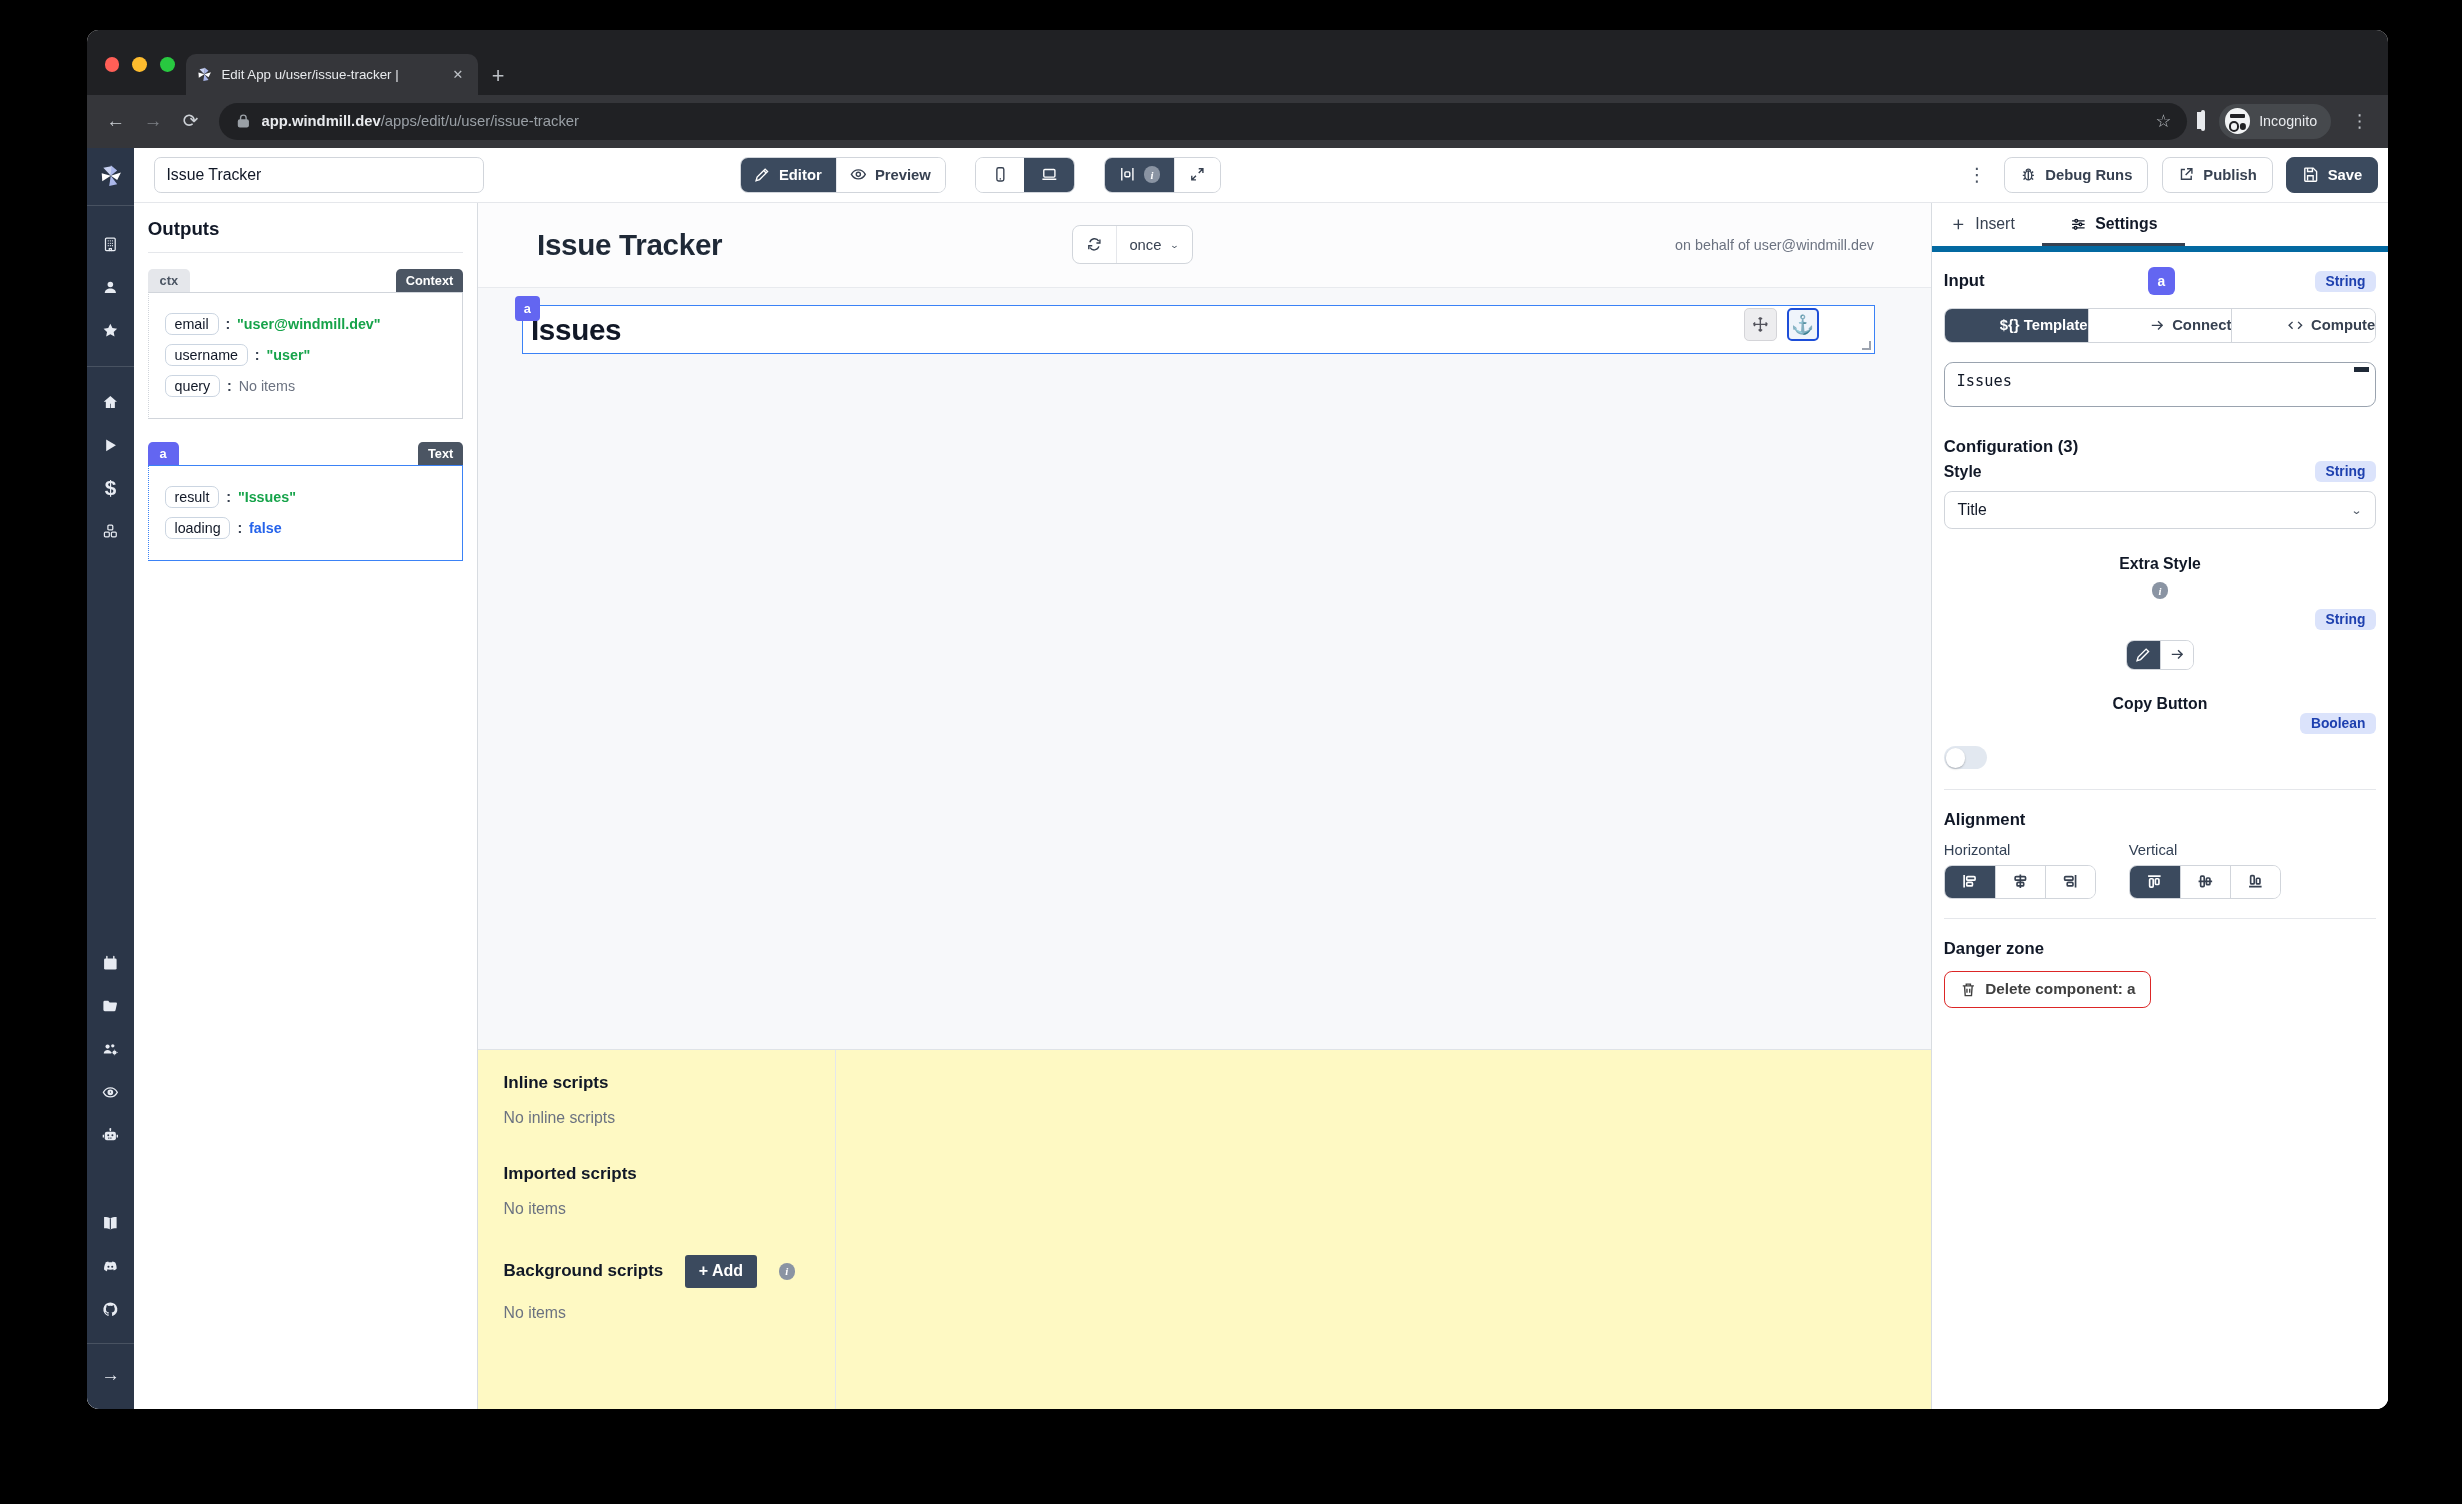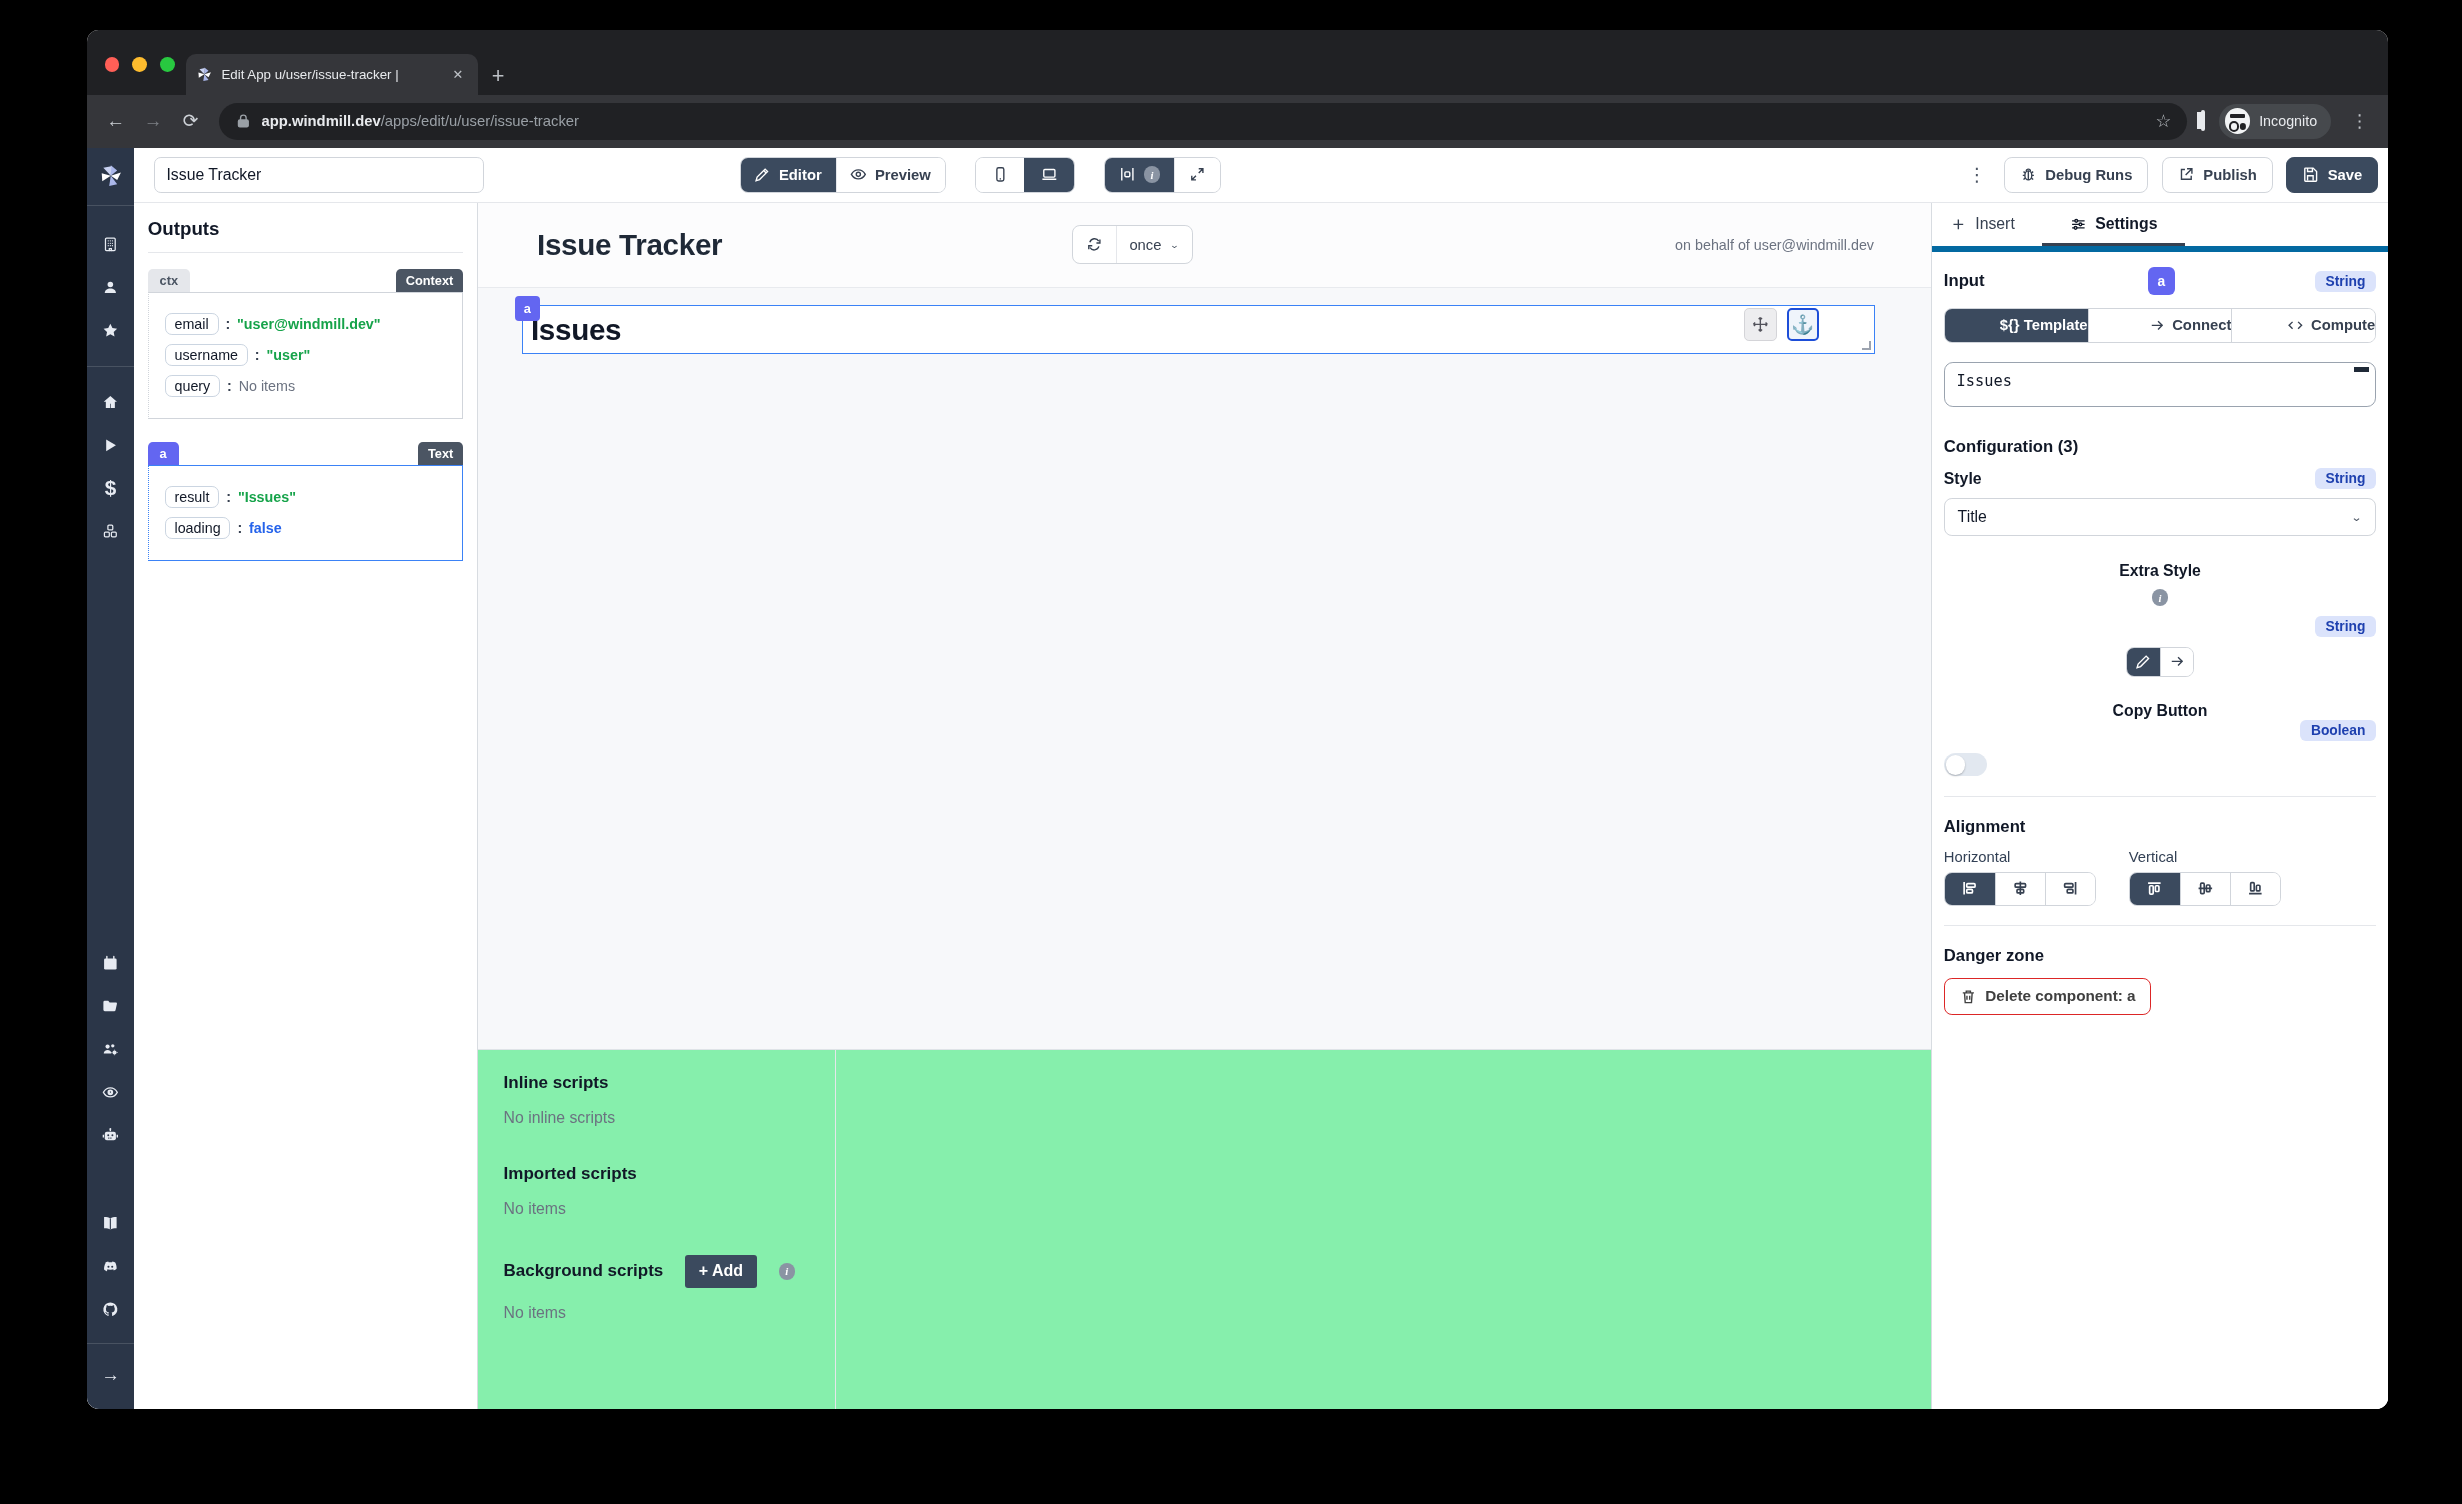--- a/index.html
+++ b/index.html
@@ -97,21 +97,21 @@
   .cid { position:absolute; left:-7.9px; top:-9.9px; width:24.6px; height:24.6px; background:#6366f1; color:#fff; font-size:12.8px;
          font-weight:700; border-radius:3.9px; display:flex; align-items:center; justify-content:center; }
   .ctitle { font-size:29.6px; font-weight:800; color:#111827; line-height:47px; padding-left:7.9px; letter-spacing:-0.3px; }
   .handles { position:absolute; top:2px; right:55px; display:flex; gap:9.9px; }
   .hbox { width:32.5px; height:32.5px; border-radius:4.9px; display:flex; align-items:center; justify-content:center; }
   .hbox.move { background:#ededef; border:1px solid #d4d4d8; color:#52525b; }
   .hbox.anchor { background:#eff4fb; border:2px solid #1d4ed8; color:#ea580c; font-size:18.7px; }
   .resize-corner { position:absolute; right:3px; bottom:3px; width:8.9px; height:8.9px; border-right:2px solid #9ca3af; border-bottom:2px solid #9ca3af; }
 
   
-  .scripts { height:360px; background:#86efac; border-top:1px solid #dfe3e7; display:flex; flex:none; }
+  .scripts { height:360px; background:#fef9c3; border-top:1px solid #dfe3e7; display:flex; flex:none; }
   .scol { width:358px; border-right:1px solid #e5e7eb; padding:23.6px 25.6px; }
   .scol h3 { font-size:17px; font-weight:800; color:#111827; }
   .sempty { color:#6b7280; font-size:15.8px; margin-top:15.8px; }
   .sgroup { margin-bottom:37px; }
   .bg-head { display:flex; align-items:center; gap:21.7px; }
   .addbtn { background:#3b4a5e; color:#fff; font-size:16px; font-weight:700; border-radius:3px; height:33px; padding:0 13.8px; display:inline-flex; align-items:center; }
 
   
   .settings { width:457px; border-left:1px solid #d8dce1; background:#fff; flex:none; display:flex; flex-direction:column; overflow:hidden; }
   .stabs { height:49px; border-bottom:6px solid #0369a1; display:flex; align-items:stretch; padding:0 11.8px; gap:43px; flex:none; }
@@ -145,21 +145,21 @@
   .toggle { width:43px; height:23.6px; border-radius:11.8px; background:#e2e8f0; position:relative; margin-top:11.8px; }
   .toggle .knob { position:absolute; left:2px; top:2px; width:19.7px; height:19.7px; border-radius:50%; background:#fff; box-shadow:0 1px 2px rgba(0,0,0,.25); }
   .aligncols { display:flex; gap:33px; margin-top:11.8px; }
   .alignlab { font-size:14.8px; font-weight:500; color:#334155; margin-bottom:6.9px; }
   .agroup { display:inline-flex; border:1px solid #d1d5db; border-radius:7.9px; overflow:hidden; height:34px; }
   .aseg { width:50px; display:flex; align-items:center; justify-content:center; color:#374151; background:#fff; border-left:1px solid #d1d5db; }
   .aseg:first-child { border-left:none; }
   .aseg.dark { background:#3b4a5e; color:#fff; border-color:#3b4a5e; }
   .dangerbtn { display:inline-flex; align-items:center; gap:8.9px; border:1.5px solid #dc2626; color:#404040; font-size:15.3px;
                font-weight:700; border-radius:7.9px; height:37px; padding:0 14.8px; margin-top:11.8px; background:#fff; }
-  .mt20 { margin-top:11px; } .mt26 { margin-top:25.6px;flex-direction:column; }
+  .mt20 { margin-top:4px; } .mt26 { margin-top:25.6px;flex-direction:column; }
   .push { margin-left:auto; }
   .gap8 { gap:7.9px; } .gap10 { gap:9.9px; }
   svg { display:block; }
 </style>
 </head>
 <body>
 
 <div class="stage">
 <div class="window">
 

